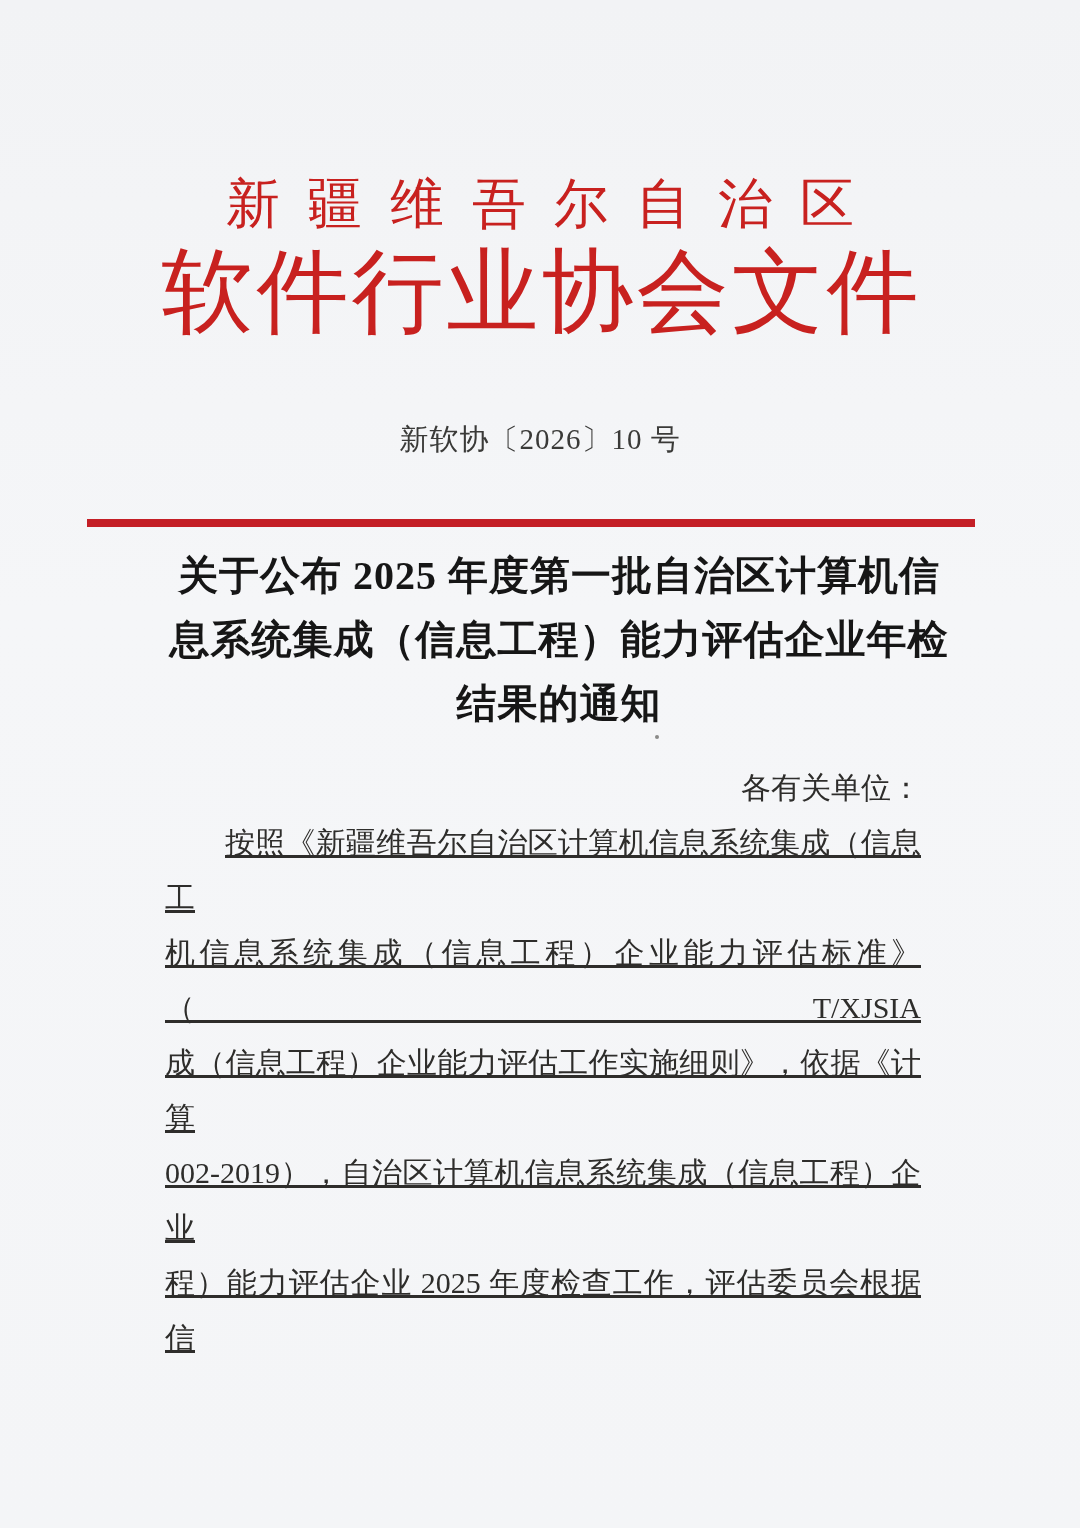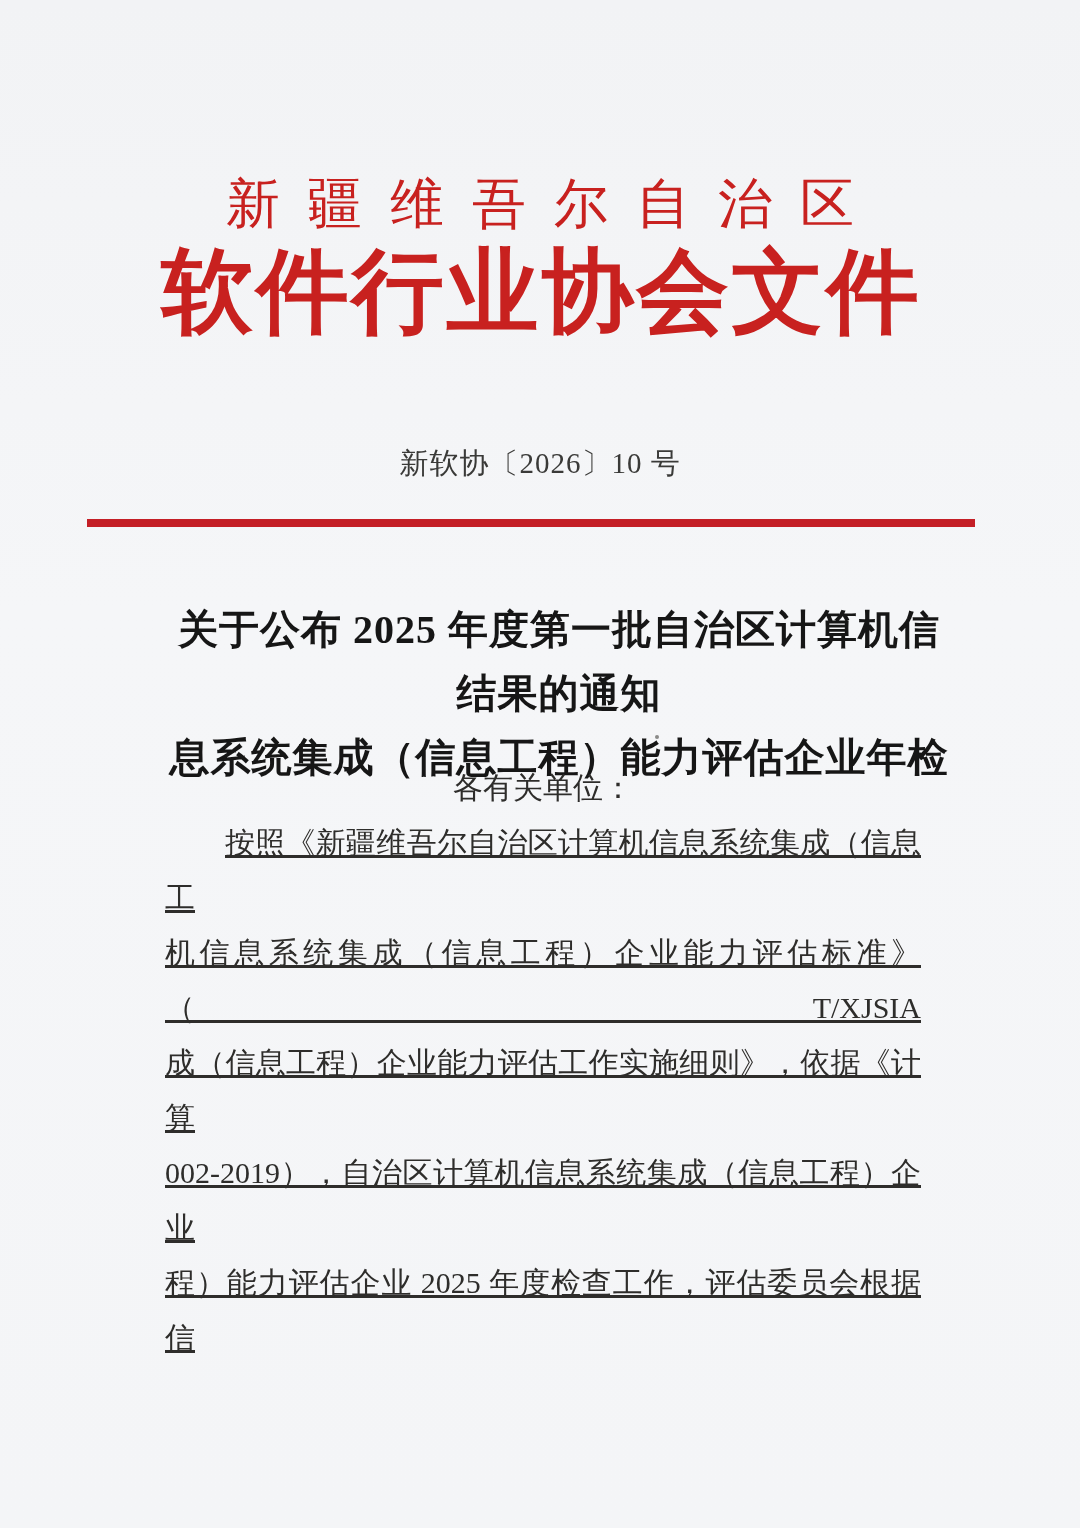--- a/index.html
+++ b/index.html
@@ -28,55 +28,54 @@
     text-align:center;
     font-size:54px; line-height:56px;
     letter-spacing:28px; padding-left:28px;
     color:var(--red);
     font-weight:normal;
   }
   .org-title{
     position:absolute; top:242px; left:0; right:0;
     text-align:center;
     font-size:92px; line-height:100px;
-    font-weight:bold;
+    font-weight:normal;
     letter-spacing:3px; padding-left:3px;
     color:var(--red);
   }
   .doc-number{
     position:absolute; top:420px; left:0; right:0;
     text-align:center;
     font-size:29px; line-height:38px;
     color:#3a3a38;
     letter-spacing:1px;
-    margin-top:24px;
   }
   .divider{
     position:absolute; top:519px; left:87px;
     width:888px; height:8px;
     background:var(--divider);
     border:none; margin:0;
   }
   .doc-title{
-    position:absolute; top:598px; left:0; right:0;
+    position:absolute; top:544px; left:0; right:0;
     margin:0;
     text-align:center;
     font-size:40px; line-height:64px;
     font-weight:bold;
     color:#161616;
     letter-spacing:1px;
     padding-left:38px;
   }
   .body-text{
     position:absolute; top:760px; left:165px;
     width:756px;
     font-size:30px; line-height:55px;
     color:var(--ink);
   }
-  .salutation{ text-align:center; }
+  .salutation{ text-align:right; }
   .pline{
     text-align:justify;
     text-align-last:justify;
     text-decoration:underline;
   }
   .pline.first{ text-indent:60px; }
   .speck{
     position:absolute; left:655px; top:735px;
     width:4px; height:4px; border-radius:50%;
     background:#8a8a88;
@@ -90,22 +89,22 @@
   <div class="org-region">新疆维吾尔自治区</div>
 
   <div class="org-title">软件行业协会文件</div>
 
   <div class="doc-number">新软协〔2026〕10 号</div>
 
   <hr class="divider">
 
   <h1 class="doc-title">
     <div class="title-line">关于公布 2025 年度第一批自治区计算机信</div>
+    <div class="title-line">息系统集成（信息工程）能力评估企业年检</div>
     <div class="title-line">结果的通知</div>
-    <div class="title-line">息系统集成（信息工程）能力评估企业年检</div>
   </h1>
 
   <span class="speck"></span>
 
   <div class="body-text">
     <div class="salutation">各有关单位：</div>
 
     <div>
       <div class="pline first">按照《新疆维吾尔自治区计算机信息系统集成（信息工</div>
       <div class="pline">机信息系统集成（信息工程）企业能力评估标准》（T/XJSIA</div>

